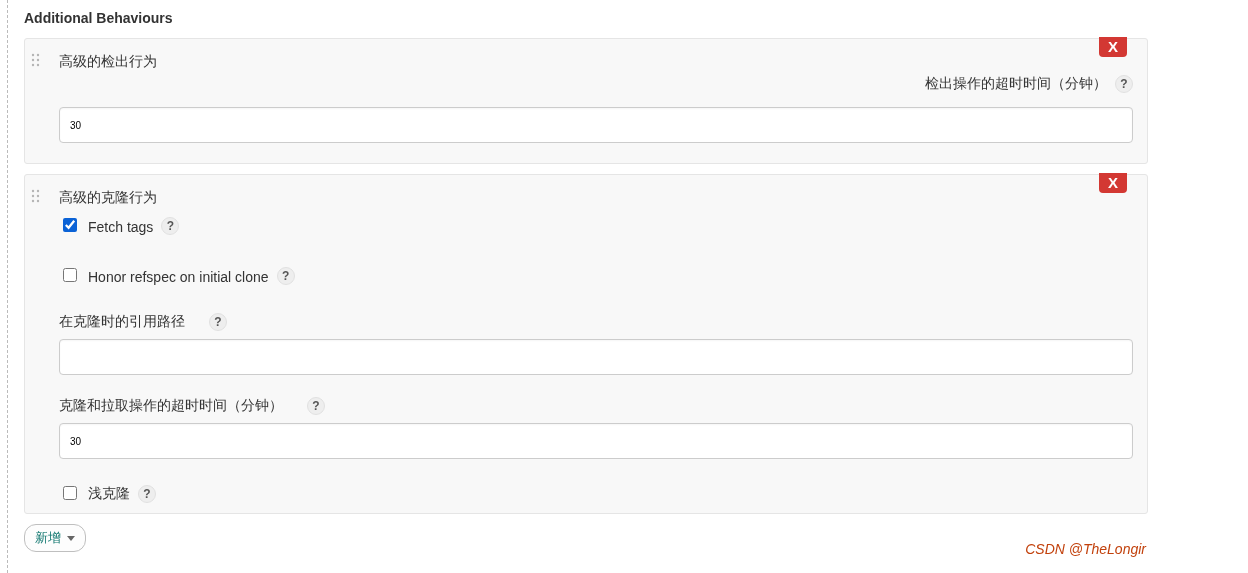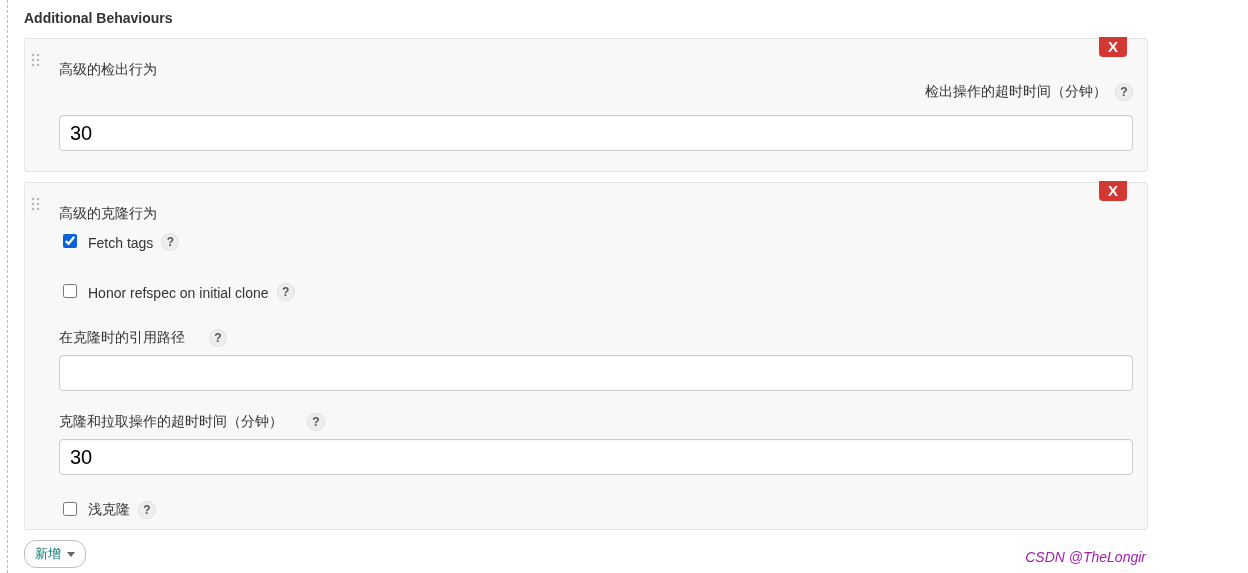--- a/index.html
+++ b/index.html
@@ -67,21 +67,20 @@
     cursor: pointer;
     padding: 0;
   }
   .panel-inner {
     padding-left: 20px;
   }
   .panel-heading {
     font-size: 14px;
     color: #333;
     margin-bottom: 4px;
-    margin-top: 8px;
   }
   .field-row {
     display: flex;
     align-items: center;
     gap: 8px;
     margin-bottom: 6px;
     justify-content: flex-end;
   }
   .field-label {
     font-size: 14px;
@@ -101,21 +100,21 @@
     font-weight: 700;
     cursor: pointer;
     user-select: none;
   }
   .text-input {
     width: 100%;
     height: 36px;
     border: 1px solid #ccc;
     border-radius: 4px;
     padding: 6px 10px;
-    font-size: 20px;
+    font-size: 10px;
     background: #fff;
     outline: none;
     margin-top: 8px;
     margin-bottom: 6px;
     box-shadow: inset 0 1px 2px rgba(0,0,0,0.04);
   }
   .checkbox-row {
     display: flex;
     align-items: flex-end;
     gap: 8px;
@@ -144,22 +143,22 @@
   }
   .caret-down {
     width: 0; height: 0;
     border-left: 4px solid transparent;
     border-right: 4px solid transparent;
     border-top: 5px solid #666;
   }
   .watermark {
     position: absolute;
     right: 10px;
-    bottom: 8px;
-    color: #a21caf;
+    bottom: 16px;
+    color: #c2410c;
     font-size: 14px;
     font-style: italic;
     pointer-events: none;
   }
   .subfield-block {
     margin-top: 2px;
   }
   .subfield-label-row {
     display:flex;
     align-items:center;

